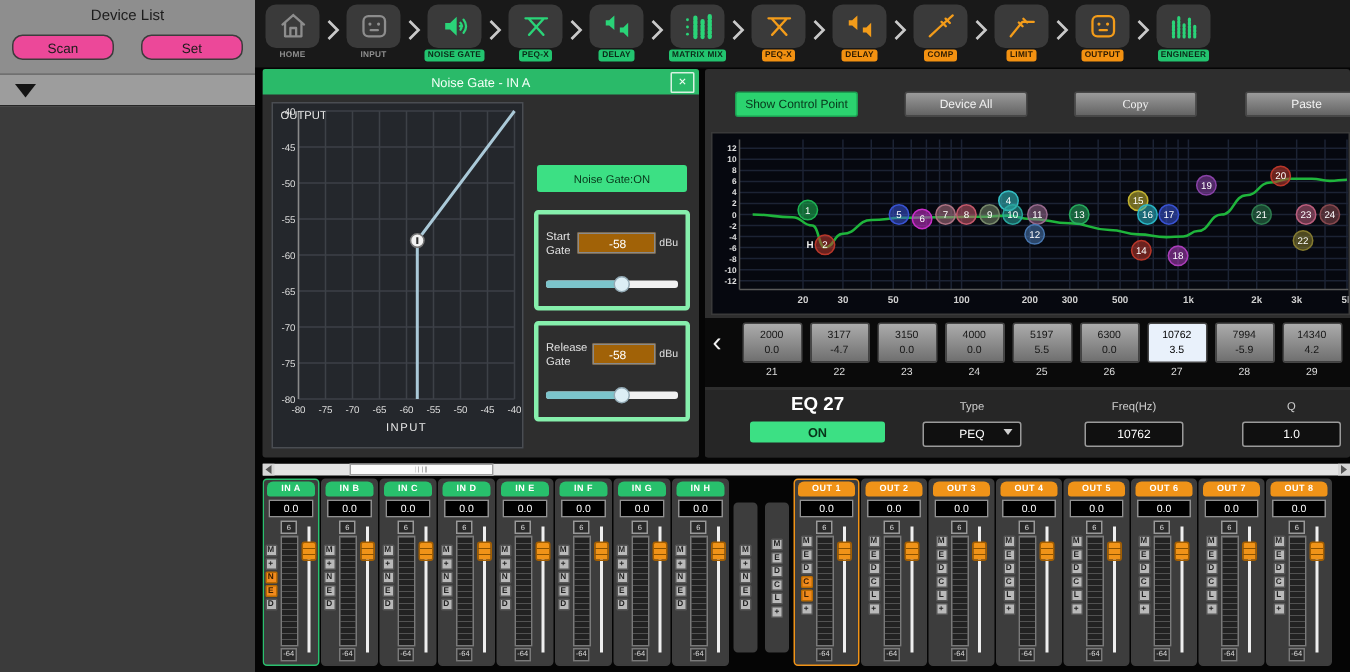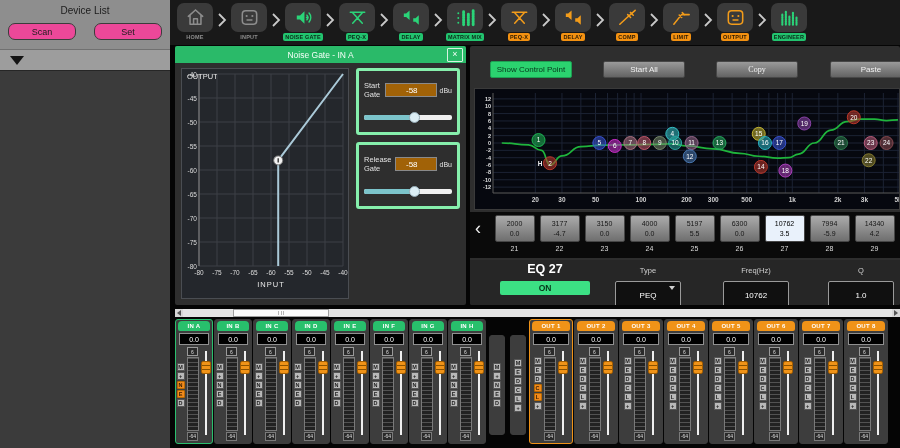--- a/index.html
+++ b/index.html
@@ -72,21 +72,21 @@
              border:1px solid #464646;display:flex;flex-direction:column;align-items:center;
              justify-content:center;font-size:7px;color:#161616;line-height:1.3;box-sizing:border-box;}
   .band-cell.sel{background:#e9f1fb;color:#000;}
   .band-num{font-size:7px;color:#dcdcdc;margin-top:3px;}
   #eq-detail{position:absolute;left:0;top:214px;right:0;height:45px;background:#262626;}
   #eq-name{position:absolute;left:30px;top:2px;width:90px;text-align:center;color:#fff;
            font-size:12.5px;font-weight:bold;}
   #eq-on{position:absolute;left:30px;top:21px;width:90px;height:14px;background:#3ce084;border-radius:2px;
          color:#07361a;font-size:8.5px;font-weight:bold;display:flex;align-items:center;justify-content:center;}
   .fld-label{position:absolute;top:6px;width:66px;text-align:center;font-size:7.5px;color:#cfcfcf;}
-  .fld{position:absolute;top:21px;width:66px;height:28px;background:#101010;border:1px solid #9a9a9a;
+  .fld{position:absolute;top:21px;width:66px;height:17px;background:#101010;border:1px solid #9a9a9a;
        border-radius:2px;color:#fff;font-size:8px;display:flex;align-items:center;justify-content:center;
        box-sizing:border-box;position:absolute;}
   .dd-arrow{width:0;height:0;border-left:3.5px solid transparent;border-right:3.5px solid transparent;
             border-top:4.5px solid #d0d0d0;position:absolute;right:5px;top:4px;}
   
   #meters{position:absolute;left:175px;top:309px;width:725px;height:139px;overflow:hidden;}
   #hscroll{position:relative;height:8px;background:#e4e4e4;}
   .scr-arrow{position:absolute;top:0;width:8px;height:8px;background:#d6d6d6;display:flex;
              align-items:center;justify-content:center;}
   .tri-l{width:0;height:0;border-top:3px solid transparent;border-bottom:3px solid transparent;
@@ -344,20 +344,21 @@
         <text x="143" y="206" text-anchor="middle" font-size="6.5" fill="#dcdcdc">-45</text>
         <text x="161" y="206" text-anchor="middle" font-size="6.5" fill="#dcdcdc">-40</text>
         <text x="89" y="218" text-anchor="middle" font-size="7.5" fill="#e8e8e8" letter-spacing="1">INPUT</text>
         <polyline points="96.2,197 96.2,91.4 161,5" fill="none" stroke="#aac9d8" stroke-width="2"></polyline>
         <g>
           <circle cx="96.2" cy="91.4" r="4.5" fill="#f2f2f2" stroke="#777"></circle>
           <line x1="96.2" y1="89.2" x2="96.2" y2="93.60000000000001" stroke="#333" stroke-width="1.4"></line>
         </g>
       </svg></div>
   <div id="ng-controls">
+    <div id="ng-on">Noise Gate:ON</div>
     <div class="gate-group">
       <div class="gate-row">
         <span class="gate-label">Start Gate</span>
         <span class="gate-val">-58</span>
         <span class="gate-unit">dBu</span>
       </div>
       <div class="slider">
         <div class="fill"></div>
           <div class="thumb"></div>
       </div>
@@ -371,21 +372,21 @@
       <div class="slider">
         <div class="fill"></div>
           <div class="thumb"></div>
       </div>
     </div>
   </div>
 </div>
 
 <div id="eq-panel" class="panel">
   <div class="eq-btn green" style="left:20px;width:80px;">Show Control Point</div>
-  <div class="eq-btn gray" style="left:133px;width:80px;">Start All</div>
+  <div class="eq-btn gray" style="left:133px;width:80px;">Device All</div>
   <div class="eq-btn gray" style="left:246px;width:80px;font-family:Liberation Serif, serif;">Copy</div>
   <div class="eq-btn gray" style="left:360px;width:80px;">Paste</div>
   <div id="eq-graph"><svg width="424" height="120" viewBox="0 0 424 120">
         <line x1="60.324407632672745" y1="4" x2="60.324407632672745" y2="104" stroke="#1c2334" stroke-width="1"></line>
         <line x1="86.95726811198685" y1="4" x2="86.95726811198685" y2="104" stroke="#1c2334" stroke-width="1"></line>
         <line x1="105.85358334304817" y1="4" x2="105.85358334304817" y2="104" stroke="#1c2334" stroke-width="1"></line>
         <line x1="120.51070414128127" y1="4" x2="120.51070414128127" y2="104" stroke="#1c2334" stroke-width="1"></line>
         <line x1="132.48644382236228" y1="4" x2="132.48644382236228" y2="104" stroke="#1c2334" stroke-width="1"></line>
         <line x1="142.61178745004526" y1="4" x2="142.61178745004526" y2="104" stroke="#1c2334" stroke-width="1"></line>
         <line x1="151.38275905342354" y1="4" x2="151.38275905342354" y2="104" stroke="#1c2334" stroke-width="1"></line>

